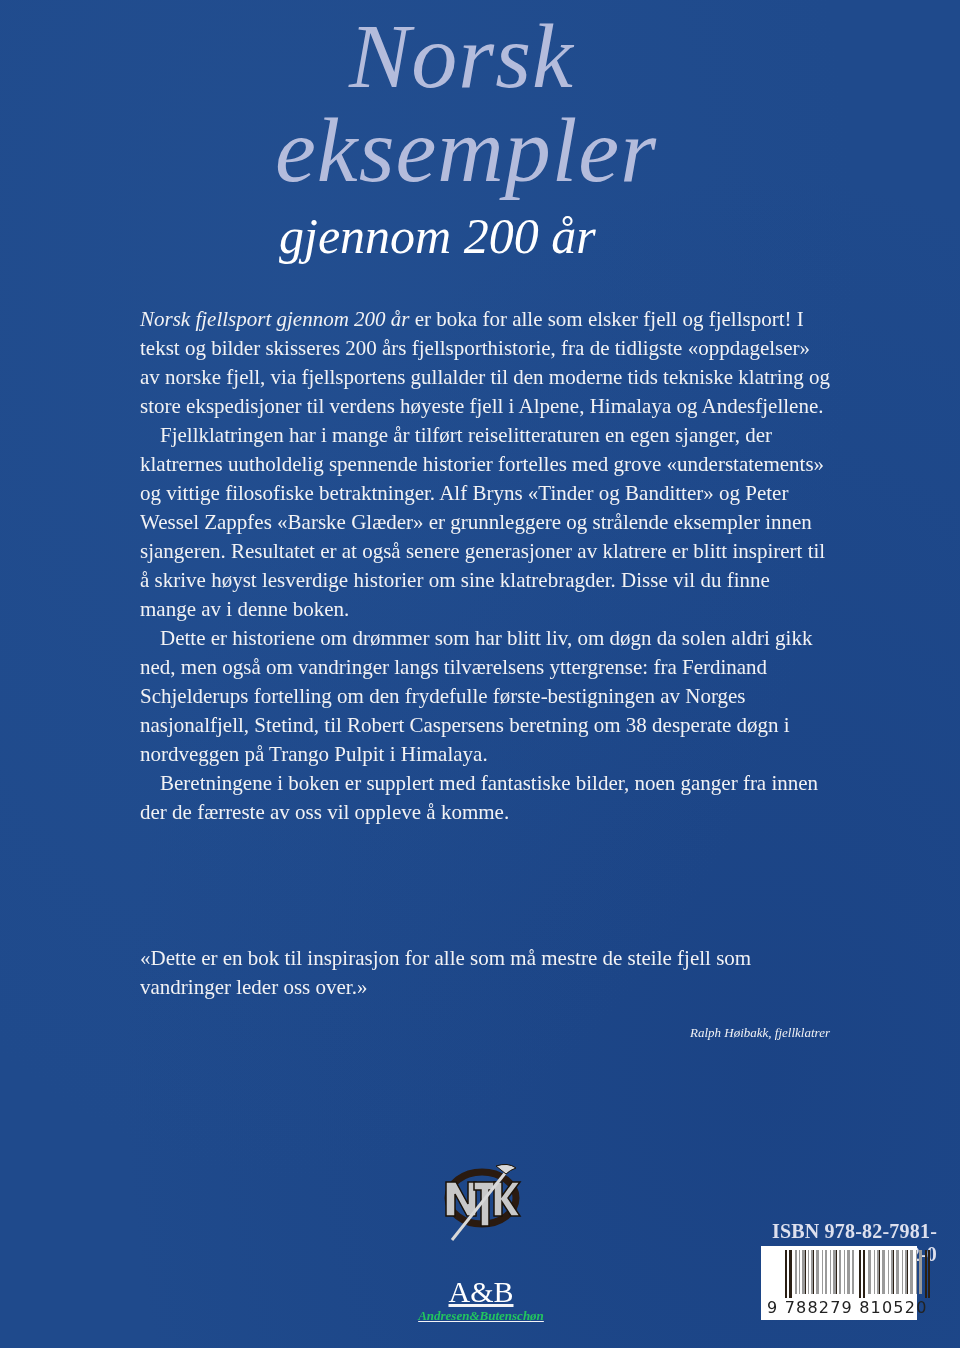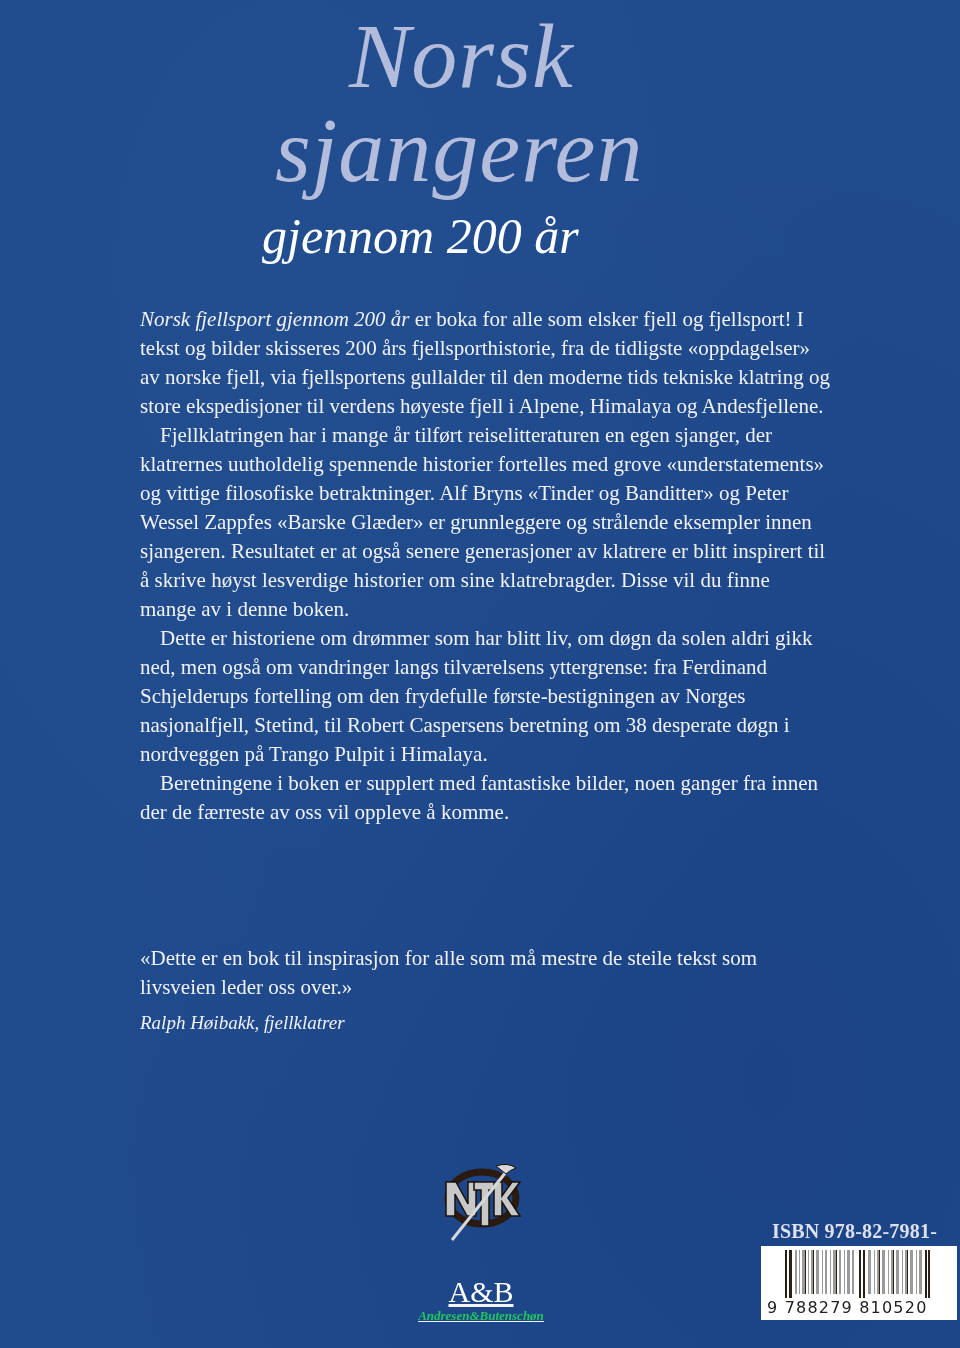--- a/index.html
+++ b/index.html
@@ -41,21 +41,21 @@
       left: 275px;
       top: 100px;
       font-style: italic;
       font-size: 92px;
       line-height: 100px;
       color: #b4bcdc;
       letter-spacing: 1px;
     }
     .title-line3 {
       position: absolute;
-      left: 262px;
+      left: 279px;
       top: 206px;
       font-style: italic;
       font-size: 50px;
       line-height: 60px;
       color: #ffffff;
     }
     .body-text {
       position: absolute;
       left: 140px;
       top: 305px;
@@ -79,23 +79,24 @@
       position: absolute;
       left: 140px;
       top: 944px;
       width: 690px;
       font-size: 21px;
       line-height: 29px;
       color: #f2f2f4;
     }
     .quote-attrib {
       font-style: italic;
-      font-size: 19px;
+      font-size: 13px;
       line-height: 22px;
-      margin-top: 10px;
+      margin-top: 20px;
+      text-align: right;
     }
     .logo-ntk {
       position: absolute;
       left: 440px;
       top: 1160px;
       width: 84px;
       height: 90px;
     }
     .publisher {
       position: absolute;
@@ -125,21 +126,21 @@
       text-align: right;
       font-size: 20px;
       font-weight: bold;
       color: #dde0ee;
       letter-spacing: 0.2px;
     }
     .barcode {
       position: absolute;
       left: 761px;
       top: 1246px;
-      width: 196px;
+      width: 156px;
       height: 74px;
       background: #ffffff;
     }
     .barcode svg {
       position: absolute;
       left: 0;
       top: 0;
     }
     .barcode-digits {
       position: absolute;
@@ -151,33 +152,33 @@
       color: #222;
       letter-spacing: 1.2px;
       white-space: nowrap;
     }
   </style>
 </head>
 <body>
 
 <div class="title-block">
   <div class="title-line1">Norsk</div>
-  <div class="title-line2">sjangeren</div>
+  <div class="title-line2">eksempler</div>
   <div class="title-line3">gjennom 200 år</div>
 </div>
 
 <div class="body-text">
   <p class="first"><span class="ital">Norsk fjellsport gjennom 200 år</span><span> er boka for alle som elsker fjell og fjellsport! I tekst og bilder skisseres 200 års fjellsporthistorie, fra de tidligste «oppdagelser» av norske fjell, via fjellsportens gullalder til den moderne tids tekniske klatring og store ekspedisjoner til verdens høyeste fjell i Alpene, Himalaya og Andesfjellene.</span></p>
   <p>Fjellklatringen har i mange år tilført reiselitteraturen en egen sjanger, der klatrernes uutholdelig spennende historier fortelles med grove «understatements» og vittige filosofiske betraktninger. Alf Bryns «Tinder og Banditter» og Peter Wessel Zappfes «Barske Glæder» er grunnleggere og strålende eksempler innen sjangeren. Resultatet er at også senere generasjoner av klatrere er blitt inspirert til å skrive høyst lesverdige historier om sine klatrebragder. Disse vil du finne mange av i denne boken.</p>
   <p>Dette er historiene om drømmer som har blitt liv, om døgn da solen aldri gikk ned, men også om vandringer langs tilværelsens yttergrense: fra Ferdinand Schjelderups fortelling om den frydefulle første-bestigningen av Norges nasjonalfjell, Stetind, til Robert Caspersens beretning om 38 desperate døgn i nordveggen på Trango Pulpit i Himalaya.</p>
   <p>Beretningene i boken er supplert med fantastiske bilder, noen ganger fra innen der de færreste av oss vil oppleve å komme.</p>
 </div>
 
 <div class="quote-block">
-  <div>«Dette er en bok til inspirasjon for alle som må mestre de steile tekst som livsveien leder oss over.»</div>
+  <div>«Dette er en bok til inspirasjon for alle som må mestre de steile fjell som vandringer leder oss over.»</div>
   <div class="quote-attrib">Ralph Høibakk, fjellklatrer</div>
 </div>
 
 <div class="logo-ntk">
   <svg width="84" height="90" viewBox="0 0 84 90">
     <ellipse cx="42" cy="38" rx="34" ry="26" fill="none" stroke="#2a1a10" stroke-width="7"></ellipse>
     <g fill="#c8c8c8" stroke="#1a1208" stroke-width="1.5">
       <path d="M6 22 L16 22 L28 44 L28 22 L36 22 L36 56 L27 56 L15 34 L15 56 L6 56 Z"></path>
       <path d="M34 22 L56 22 L56 30 L49 30 L49 66 L41 66 L41 30 L34 30 Z"></path>
       <path d="M54 22 L62 22 L62 36 L72 22 L80 22 L68 38 L80 56 L71 56 L62 42 L62 56 L54 56 Z"></path>

